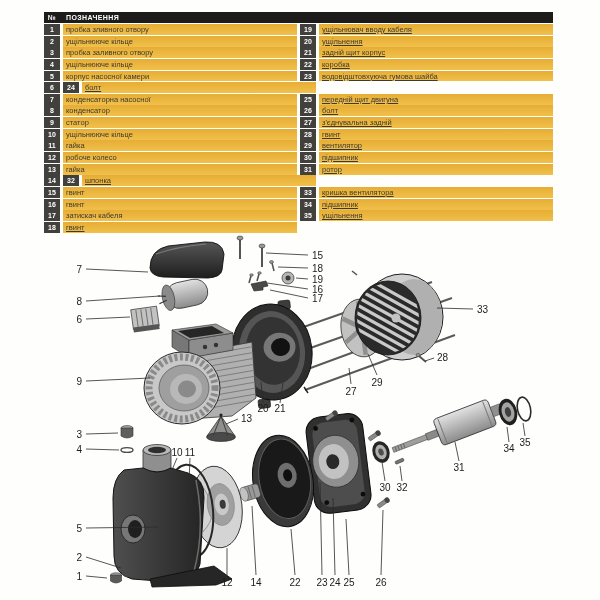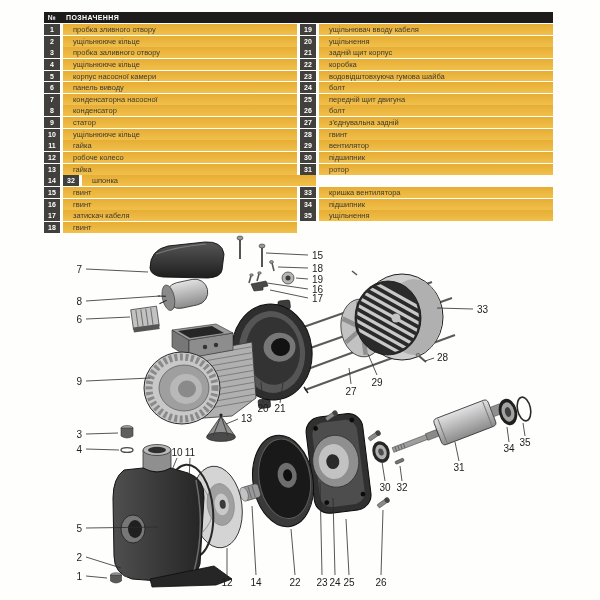--- a/index.html
+++ b/index.html
@@ -7,22 +7,22 @@
         font-family:"Liberation Sans",sans-serif;}
   .legend{position:absolute;left:44px;top:12px;width:509px;}
   .legend-header{display:flex;align-items:center;height:11px;background:var(--header-bg,#1d1c1a);margin-bottom:1px;}
   .hdr-num{width:16px;text-align:center;color:#fff;font-size:7px;font-weight:bold;}
   .hdr-name{margin-left:6px;color:#fff;font-size:7px;font-weight:bold;letter-spacing:.4px;}
   .lrow{display:flex;height:10.9px;margin-bottom:0.75px;}
   .badge{width:16px;flex:0 0 16px;background:var(--badge-bg,#42403c);color:#fff;font-size:7px;font-weight:bold;
          display:flex;align-items:center;justify-content:center;margin-right:3px;}
   .desc{width:234px;flex:0 0 234px;background:linear-gradient(180deg,var(--row-gold-dark,#e6ac33),var(--row-gold,#efbe49));
         color:var(--row-text,#3d3a31);font-size:7.5px;display:flex;align-items:center;
-        padding-left:10px;box-sizing:border-box;margin-right:3px;}
-  .lrow .desc:last-child{margin-right:0;}
+        padding-left:3px;box-sizing:border-box;margin-right:3px;}
+  .lrow .desc:last-child{margin-right:0;text-decoration:underline;}
   svg text{font-family:"Liberation Sans",sans-serif;font-size:10px;fill:#1c1c1c;}
   .diagram{position:absolute;left:0;top:230px;}
 </style>
 </head>
 <body>
 
 <div class="page">
 
   <div class="legend">
     <div class="legend-header">
@@ -55,21 +55,20 @@
           <span class="desc">коробка</span>
         </div>
         <div class="lrow">
           <span class="badge">5</span>
           <span class="desc">корпус насосної камери</span>
           <span class="badge">23</span>
           <span class="desc">водовідштовхуюча гумова шайба</span>
         </div>
         <div class="lrow">
           <span class="badge">6</span>
-          <span class="desc">панель виводу</span>
           <span class="badge">24</span>
           <span class="desc">болт</span>
         </div>
         <div class="lrow">
           <span class="badge">7</span>
           <span class="desc">конденсаторна насосної</span>
           <span class="badge">25</span>
           <span class="desc">передній щит двигуна</span>
         </div>
         <div class="lrow">

